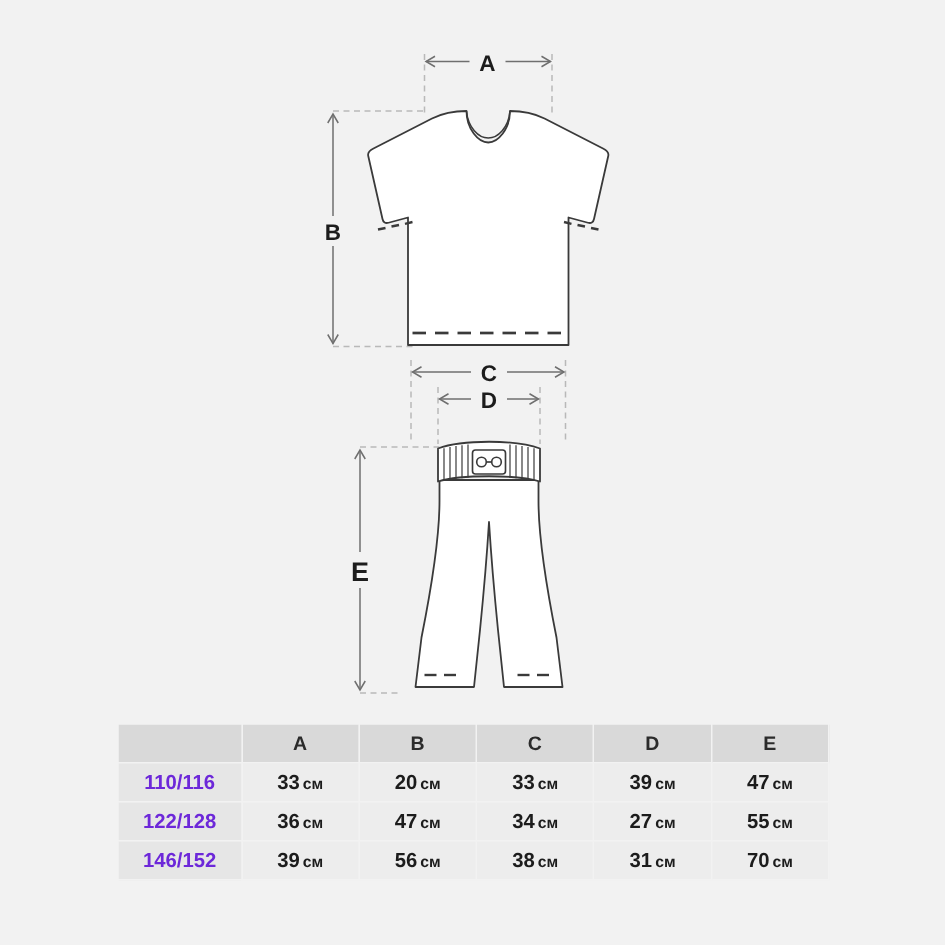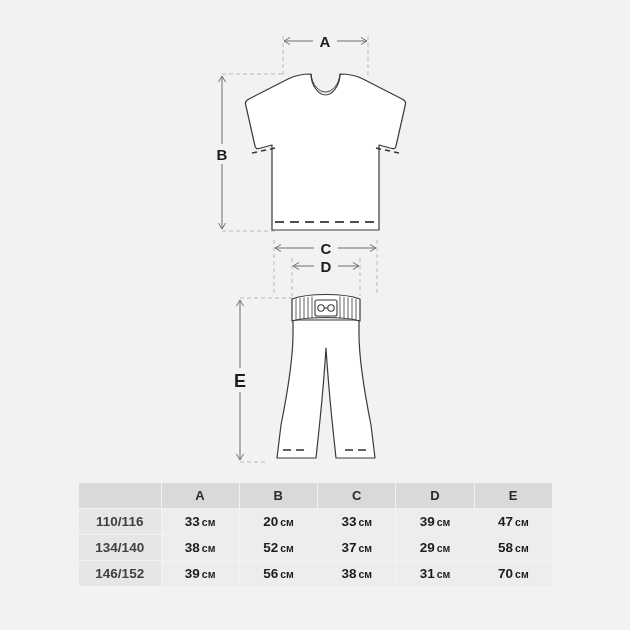--- a/index.html
+++ b/index.html
@@ -48,21 +48,21 @@
     font-size: 13px;
     font-weight: bold;
     letter-spacing: .3px;
   }
   .size-table thead th.corner {
     background: #d9d9d9;
     width: 82px;
   }
   .size-table tbody th {
     background: #e6e6e6;
-    color: #404040;
+    color: #6d28d9;
     font-size: 13.5px;
     font-weight: bold;
     width: 82px;
   }
   .size-table tbody td {
     background: #ededed;
     color: #1c1c1c;
     font-size: 13.5px;
     font-weight: bold;
     width: 78px;
@@ -257,26 +257,26 @@
     <tbody>
       <tr>
         <th>110/116</th>
         <td><span>33</span><span class="unit">см</span></td>
         <td><span>20</span><span class="unit">см</span></td>
         <td><span>33</span><span class="unit">см</span></td>
         <td><span>39</span><span class="unit">см</span></td>
         <td><span>47</span><span class="unit">см</span></td>
       </tr>
       <tr>
-        <th>134/140</th>
-        <td><span>38</span><span class="unit">см</span></td>
-        <td><span>52</span><span class="unit">см</span></td>
-        <td><span>37</span><span class="unit">см</span></td>
-        <td><span>29</span><span class="unit">см</span></td>
-        <td><span>58</span><span class="unit">см</span></td>
+        <th>122/128</th>
+        <td><span>36</span><span class="unit">см</span></td>
+        <td><span>47</span><span class="unit">см</span></td>
+        <td><span>34</span><span class="unit">см</span></td>
+        <td><span>27</span><span class="unit">см</span></td>
+        <td><span>55</span><span class="unit">см</span></td>
       </tr>
       <tr>
         <th>146/152</th>
         <td><span>39</span><span class="unit">см</span></td>
         <td><span>56</span><span class="unit">см</span></td>
         <td><span>38</span><span class="unit">см</span></td>
         <td><span>31</span><span class="unit">см</span></td>
         <td><span>70</span><span class="unit">см</span></td>
       </tr>
     </tbody>

